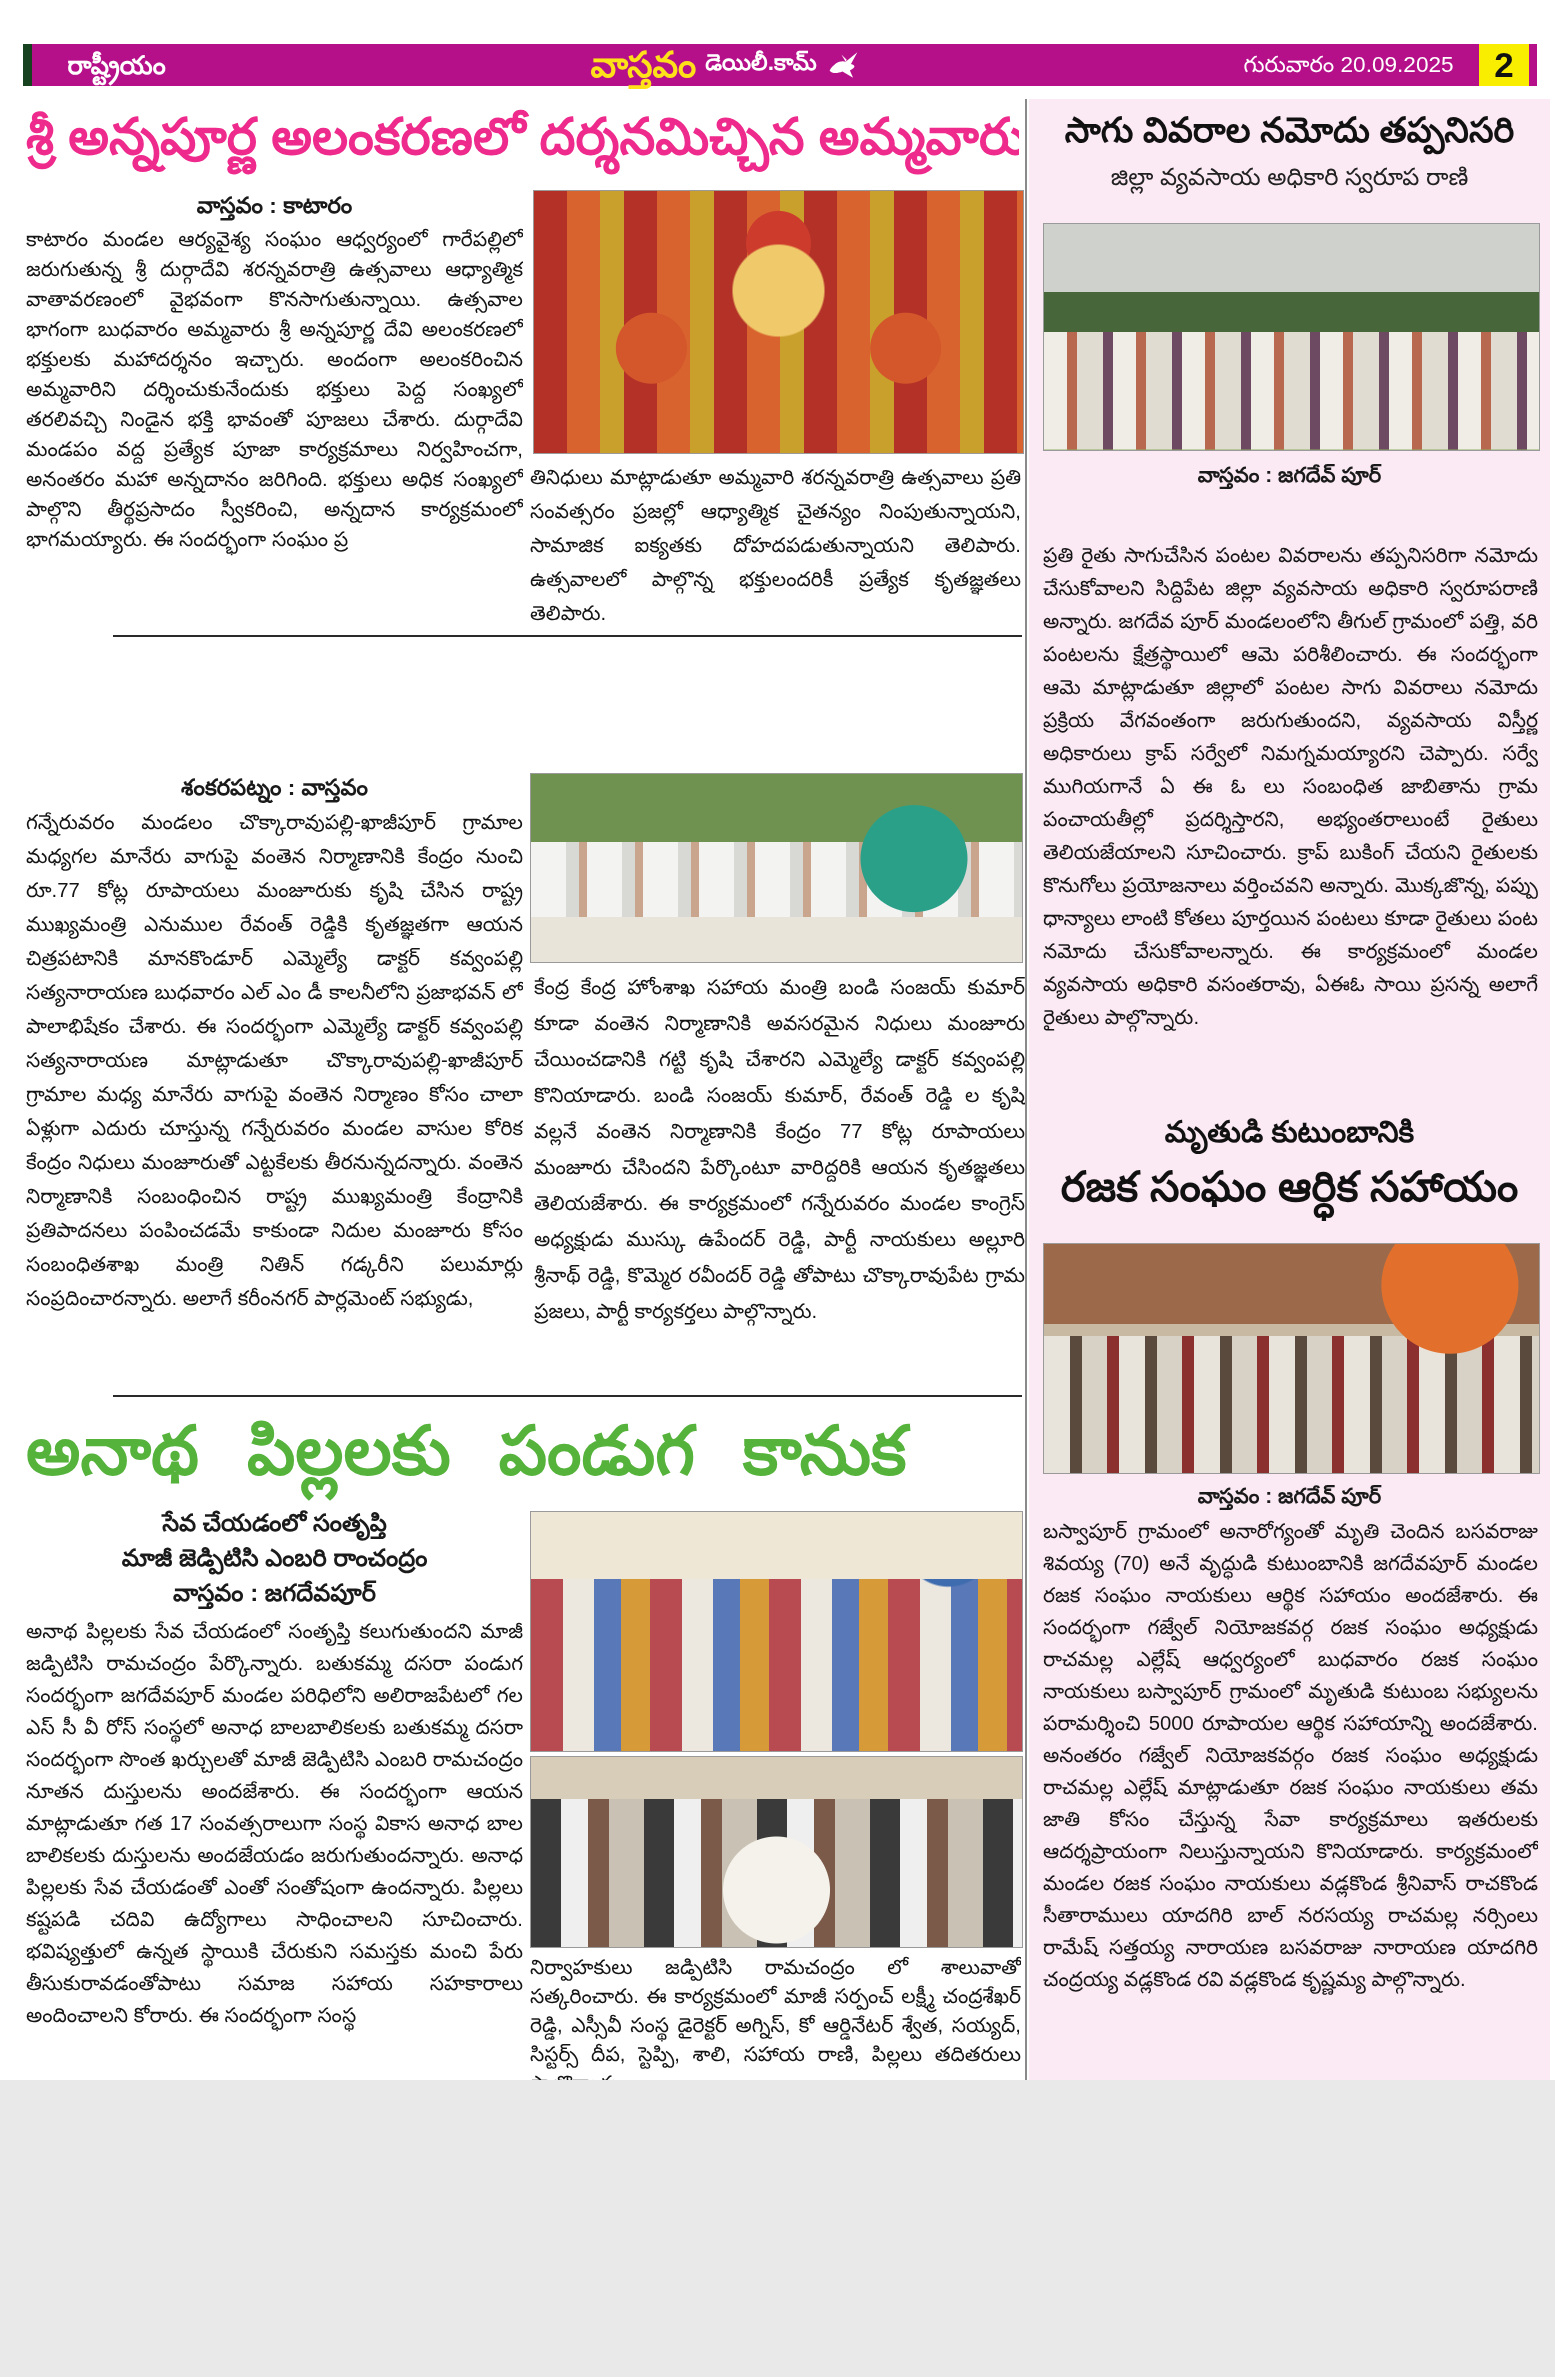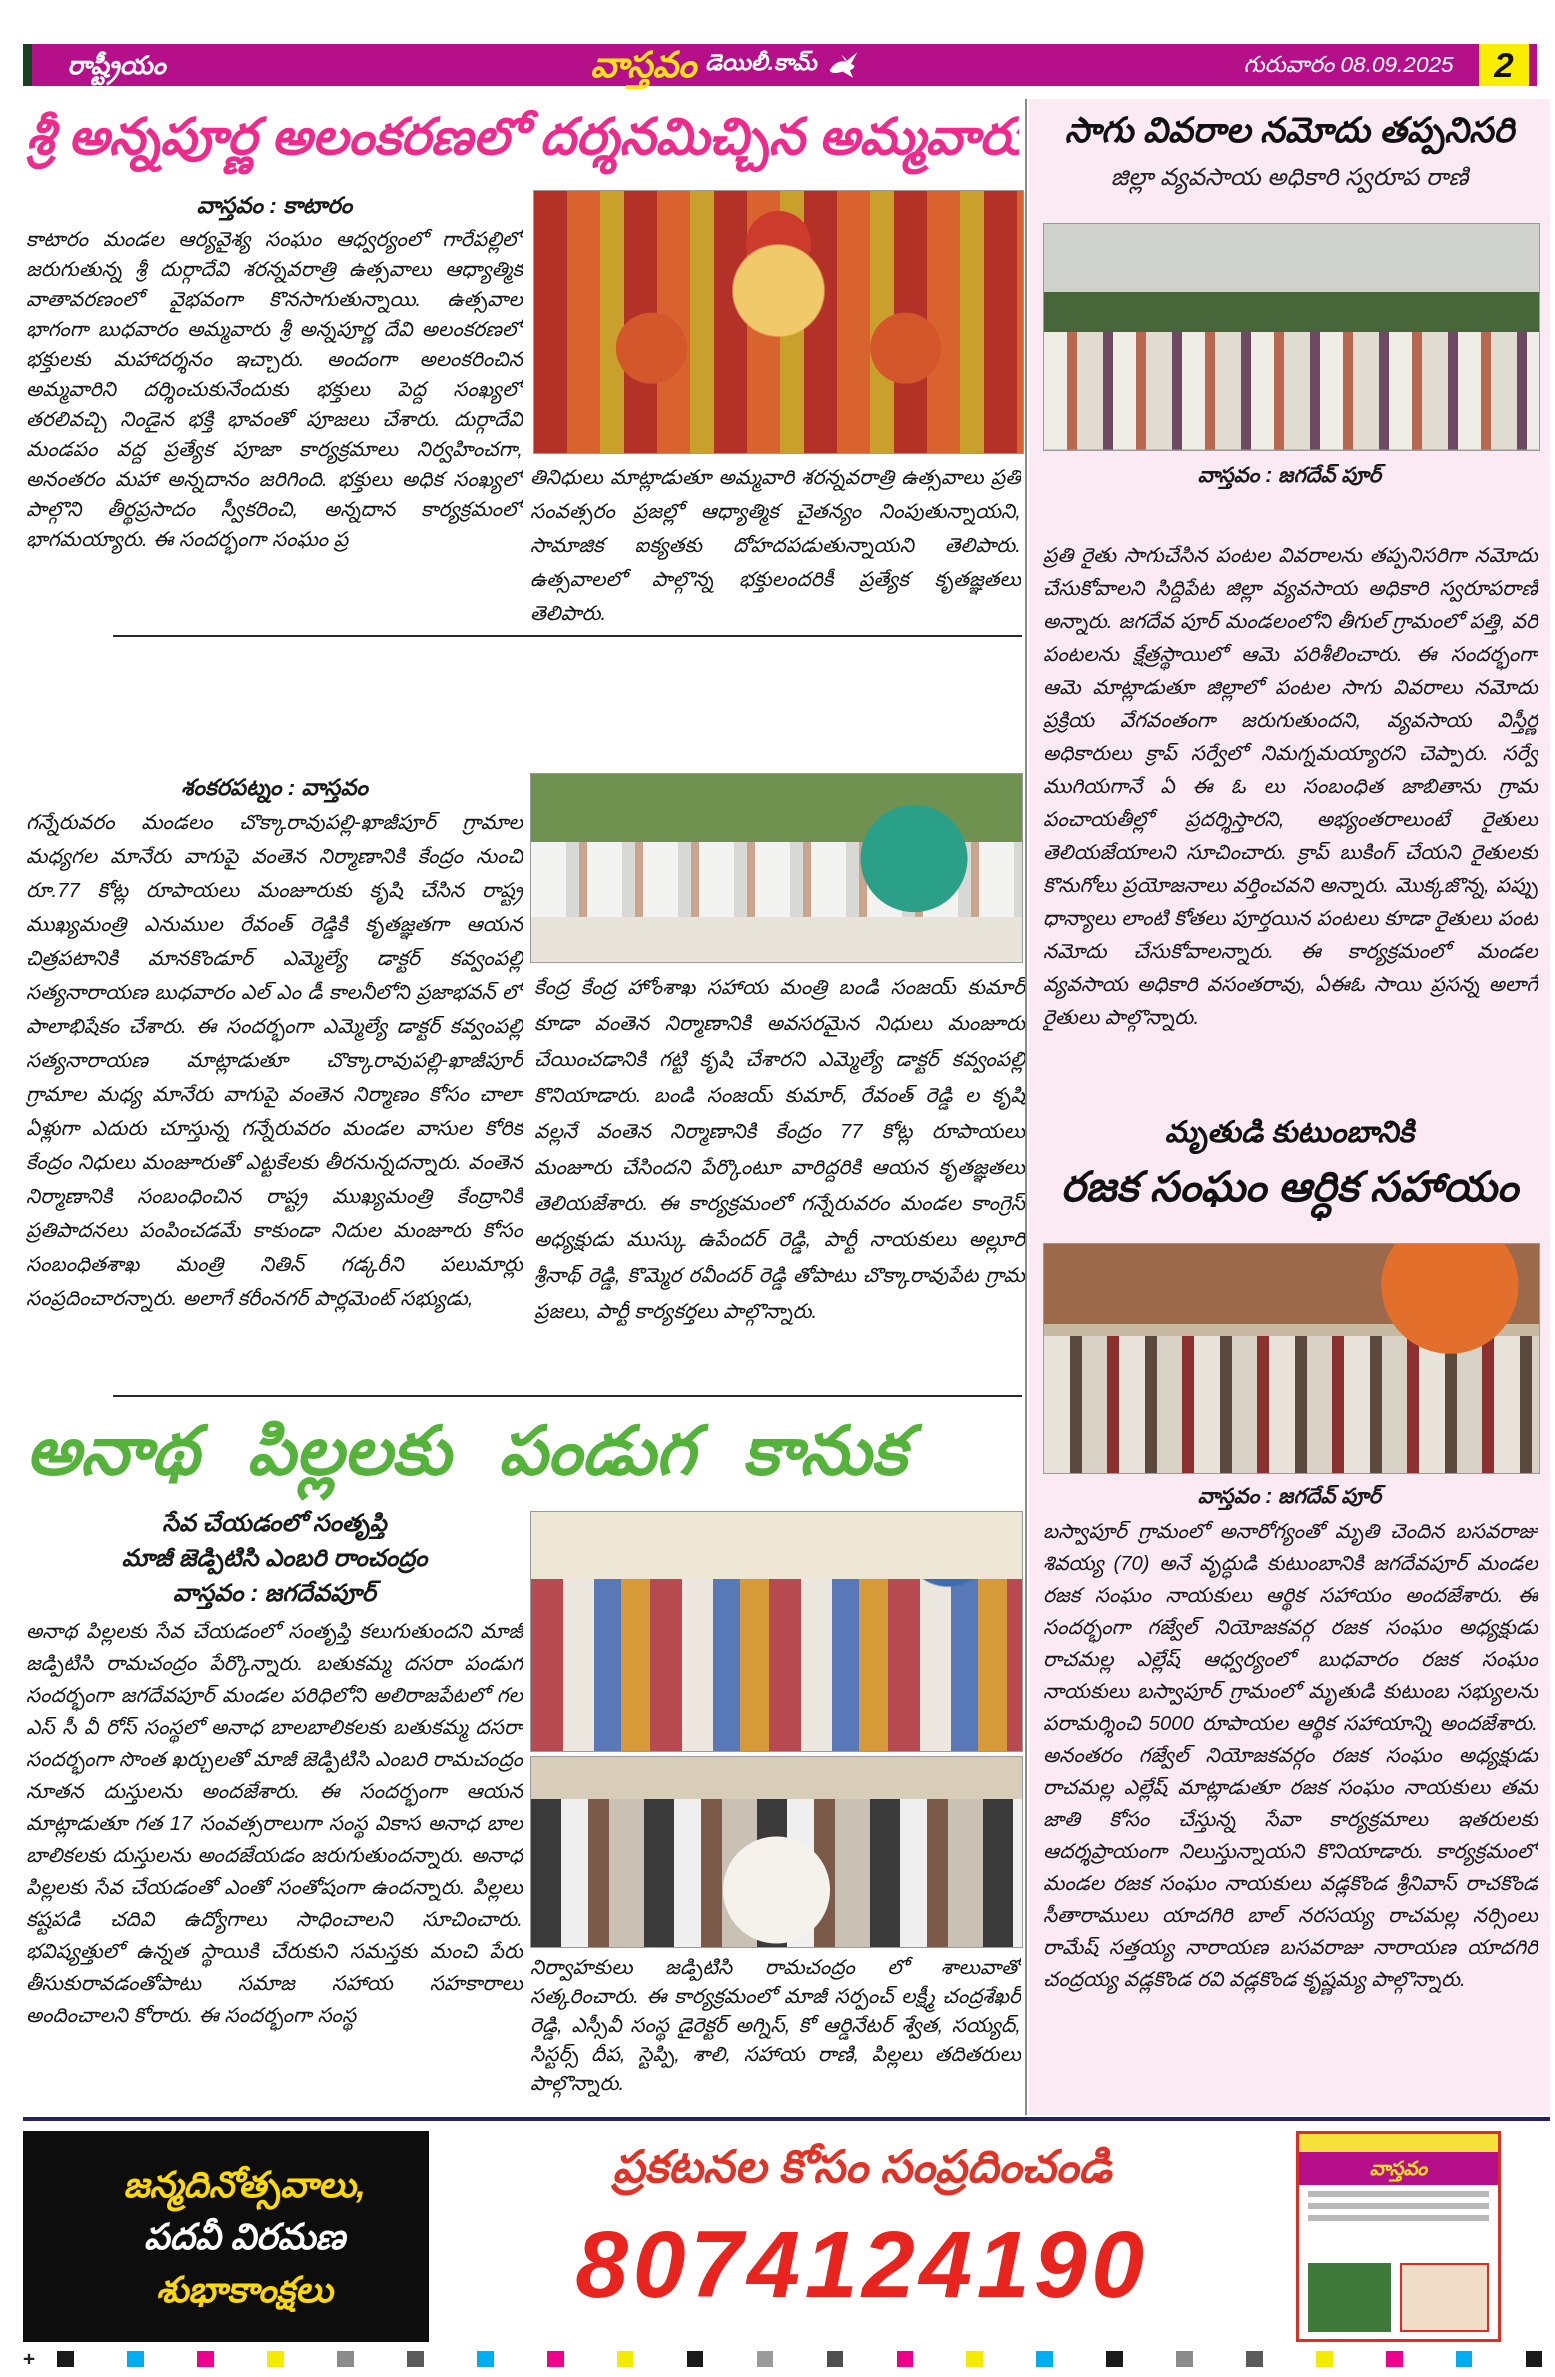--- a/index.html
+++ b/index.html
@@ -1,17 +1,17 @@
 <!DOCTYPE html>
 <html style="font-size:12px"><head>
 <meta charset="utf-8">
 <style>
   html,body{margin:0;padding:0;background:#e9e9e9;}
-  #page{position:relative;width:1555px;height:2377px;background:#ffffff;
-        font-family:"Liberation Sans","DejaVu Sans",sans-serif;color:#1a1a1a;overflow:hidden;font-style:italic;}
+  #page{position:relative;width:1555px;height:2080px;background:#ffffff;
+        font-family:"Liberation Sans","DejaVu Sans",sans-serif;color:#1a1a1a;overflow:hidden;}
   
   #header-bar{position:absolute;left:22.6px;top:44px;width:1514px;height:42px;background:#b5108a;}
   #header-green-edge{position:absolute;left:0;top:0;width:9px;height:42px;background:#17421f;}
   #section-label{position:absolute;left:45px;top:0;height:42px;line-height:42px;color:#ffffff;
                  font-size:25.6px;font-weight:bold;}
   #masthead{position:absolute;left:568px;top:0;height:42px;display:flex;align-items:center;gap:9px;}
   #masthead-title{color:#ffe11a;font-size:36px;font-weight:bold;line-height:42px;}
   #masthead-suffix{color:#ffffff;font-size:22.6px;font-weight:bold;}
   #bird{width:35px;height:32px;}
   #date-text{position:absolute;right:83px;top:0;height:42px;line-height:42px;color:#ffffff;font-size:22.6px;}
@@ -122,21 +122,21 @@
     <div id="header-green-edge"></div>
     <div id="section-label">రాష్ట్రీయం</div>
     <div id="masthead">
       <span id="masthead-title">వాస్తవం</span>
       <span id="masthead-suffix">డెయిలీ.కామ్</span>
       <span><svg id="bird" viewBox="0 0 32 30">
             <path d="M3,21 C7,14 14,11 18,13 L29,4 L23,15 C27,16 28,18 22,21 L25,28 L15,22 C10,24 5,24 3,21 Z" fill="#ffffff"></path>
             <path d="M18,13 L14,6 L19,11 Z" fill="#ffffff"></path>
           </svg></span>
     </div>
-    <div id="date-text">గురువారం 08.09.2025</div>
+    <div id="date-text">గురువారం 20.09.2025</div>
     <div id="page-number-box">2</div>
   </div>
 
   <div id="a1-headline" class="headline">శ్రీ అన్నపూర్ణ అలంకరణలో దర్శనమిచ్చిన అమ్మవారు</div>
   <div id="a1-dateline" class="dateline">వాస్తవం : కాటారం</div>
   <div id="a1-body-left" class="body-text">కాటారం మండల ఆర్యవైశ్య సంఘం ఆధ్వర్యంలో గారేపల్లిలో జరుగుతున్న శ్రీ దుర్గాదేవి శరన్నవరాత్రి ఉత్సవాలు ఆధ్యాత్మిక వాతావరణంలో వైభవంగా కొనసాగుతున్నాయి. ఉత్సవాల భాగంగా బుధవారం అమ్మవారు శ్రీ అన్నపూర్ణ దేవి అలంకరణలో భక్తులకు మహాదర్శనం ఇచ్చారు. అందంగా అలంకరించిన అమ్మవారిని దర్శించుకునేందుకు భక్తులు పెద్ద సంఖ్యలో తరలివచ్చి నిండైన భక్తి భావంతో పూజలు చేశారు. దుర్గాదేవి మండపం వద్ద ప్రత్యేక పూజా కార్యక్రమాలు నిర్వహించగా, అనంతరం మహా అన్నదానం జరిగింది. భక్తులు అధిక సంఖ్యలో పాల్గొని తీర్థప్రసాదం స్వీకరించి, అన్నదాన కార్యక్రమంలో భాగమయ్యారు. ఈ సందర్భంగా సంఘం ప్ర</div>
   <div id="a1-photo"></div>
   <div id="a1-body-mid" class="body-text">తినిధులు మాట్లాడుతూ అమ్మవారి శరన్నవరాత్రి ఉత్సవాలు ప్రతి సంవత్సరం ప్రజల్లో ఆధ్యాత్మిక చైతన్యం నింపుతున్నాయని, సామాజిక ఐక్యతకు దోహదపడుతున్నాయని తెలిపారు. ఉత్సవాలలో పాల్గొన్న భక్తులందరికీ ప్రత్యేక కృతజ్ఞతలు తెలిపారు.</div>
   <div id="rule-1" class="rule"></div>
 

